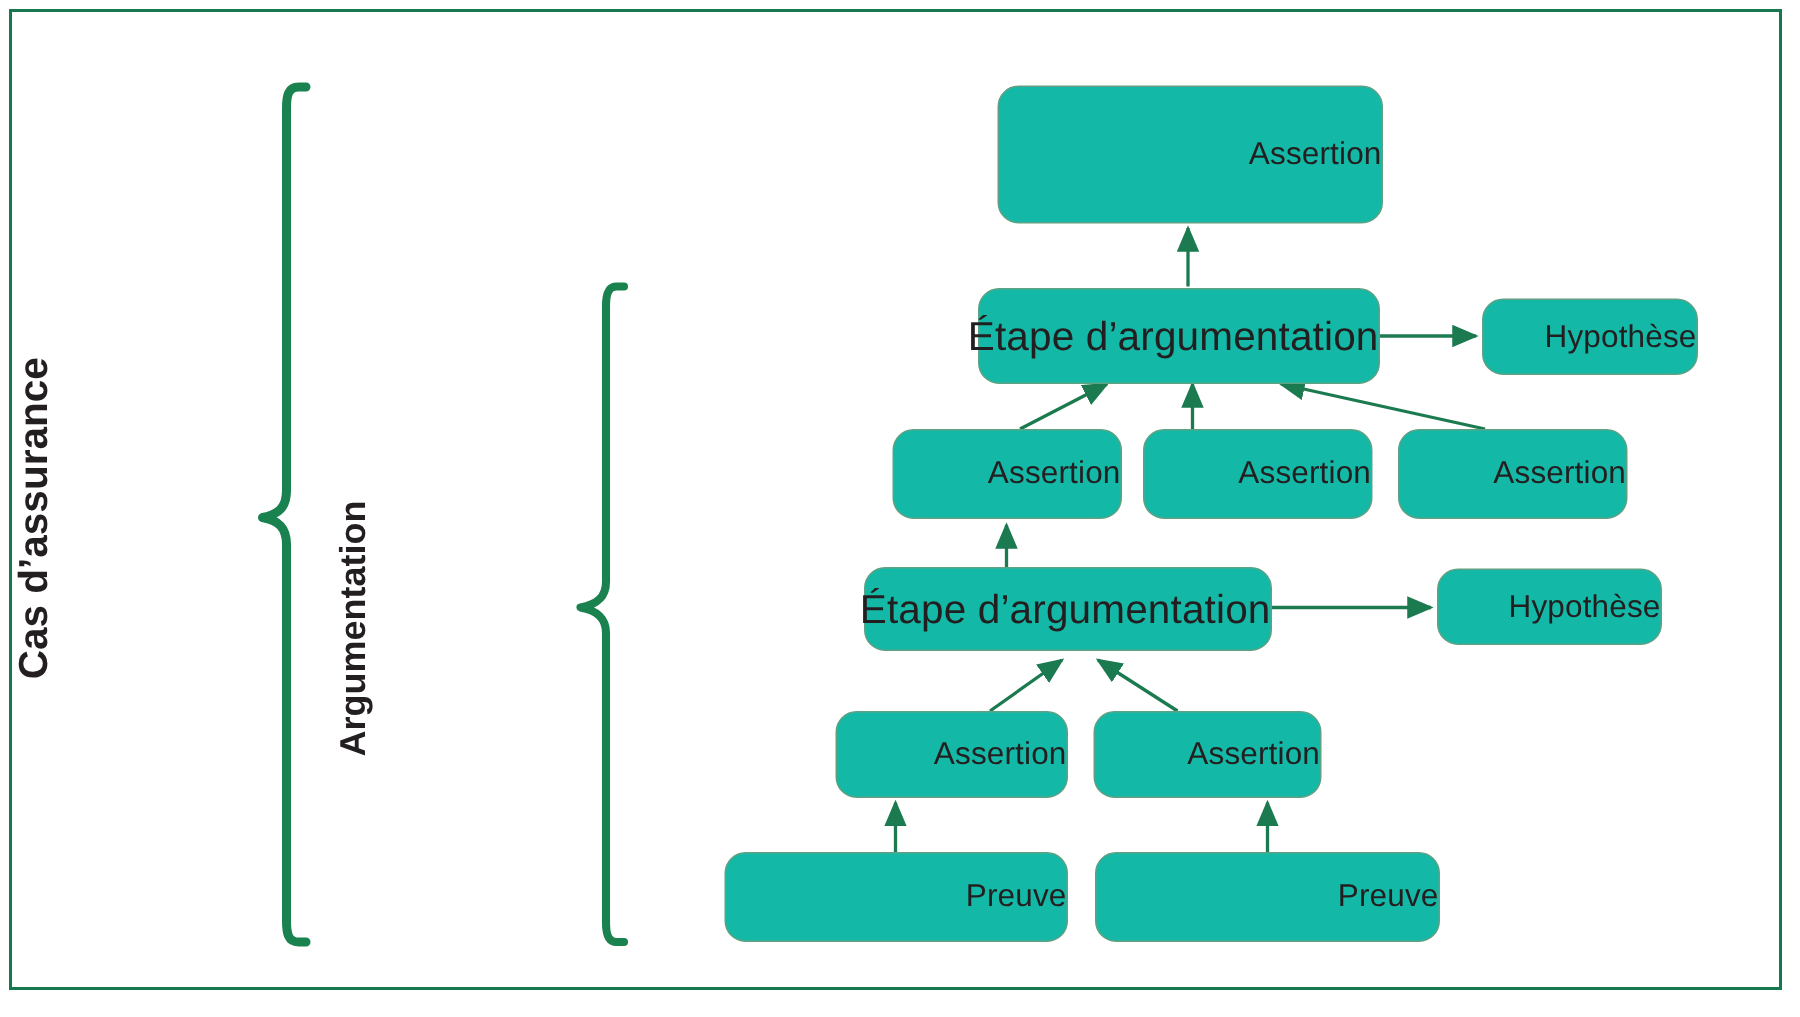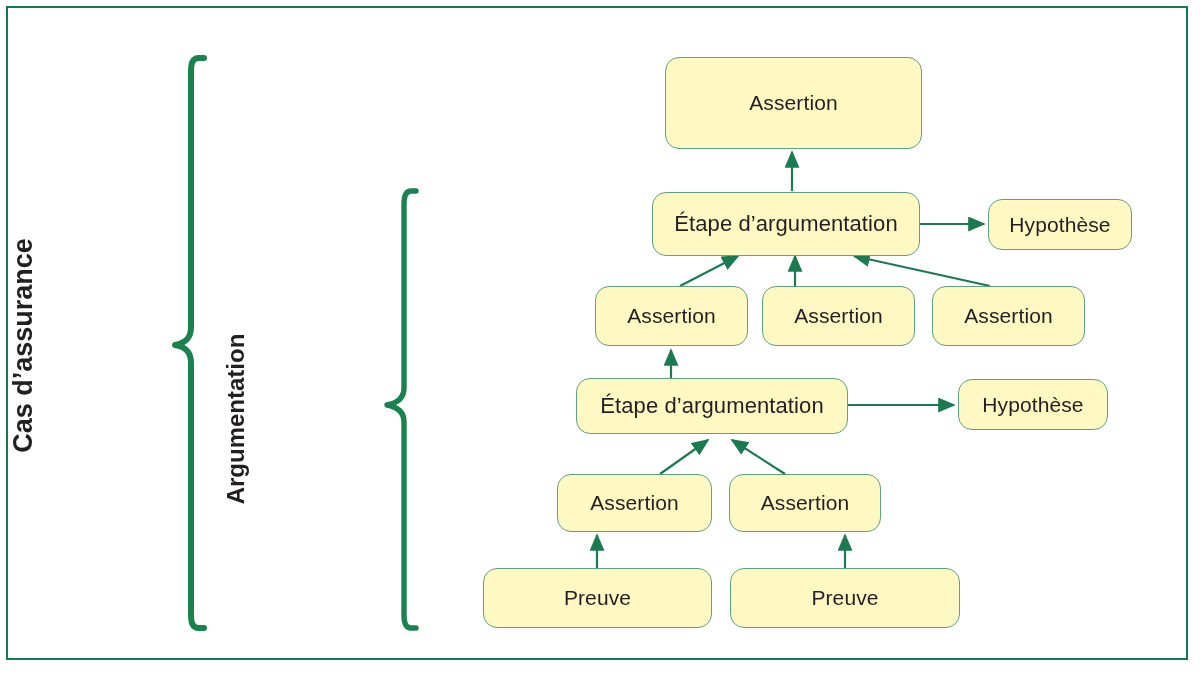--- a/index.html
+++ b/index.html
@@ -33,31 +33,31 @@
     top: 0;
     width: 1200px;
     height: 678px;
     pointer-events: none;
   }
   .node {
     position: absolute;
     box-sizing: border-box;
     border: 1.6px solid #5FA183;
     border-radius: 14px;
-    background: #fef9c3;
+    background: #14b8a6;
     display: flex;
     align-items: center;
-    justify-content: center;
+    justify-content: flex-end;
     color: #231F20;
     font-size: 21px;
     font-family: "Liberation Sans", sans-serif;
     letter-spacing: .1px;
     white-space: nowrap;
   }
-  .node.big { font-size: 22px; }
+  .node.big { font-size: 27px; }
   .brace-label {
     position: absolute;
     color: #231F20;
     font-weight: bold;
     font-family: "Liberation Sans", sans-serif;
     white-space: nowrap;
     transform-origin: 50% 50%;
   }
   #label-cas {
     font-size: 27px;

